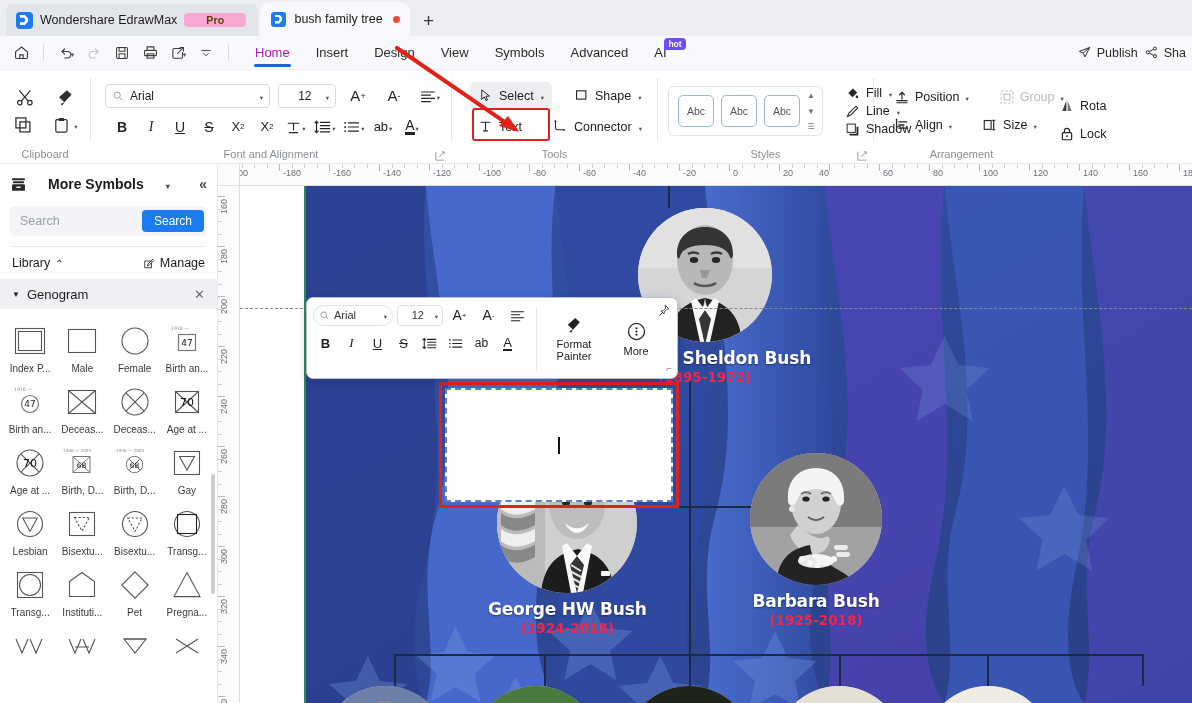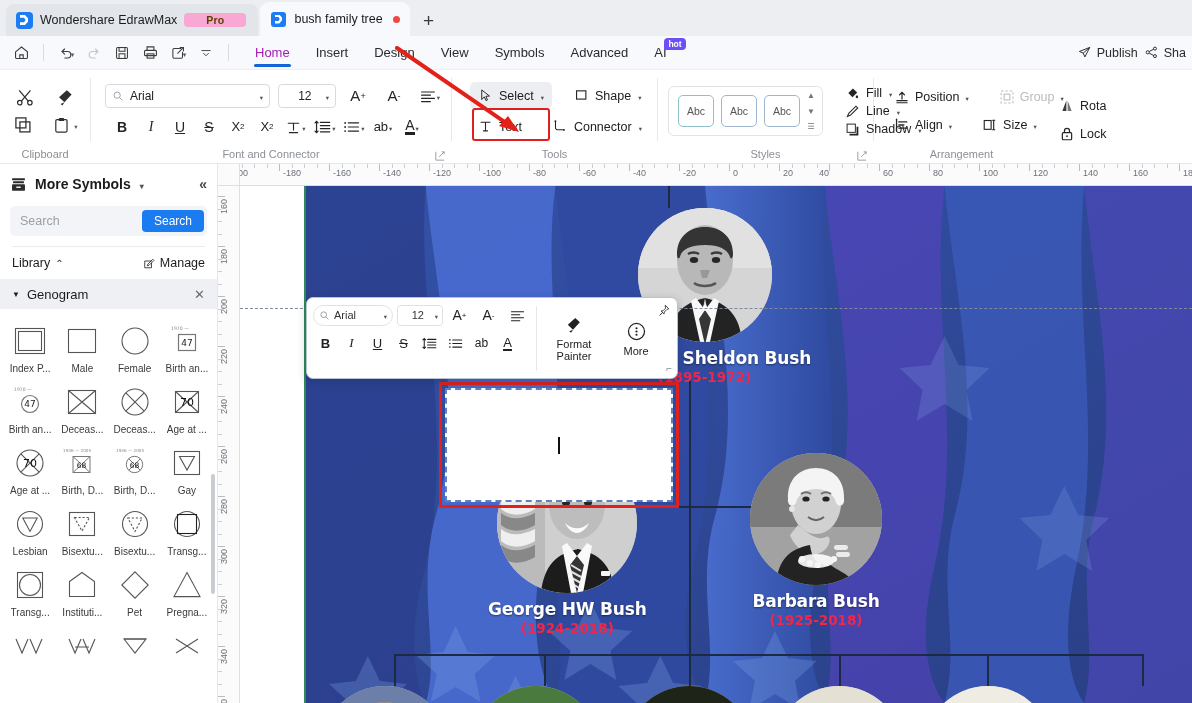--- a/index.html
+++ b/index.html
@@ -176,21 +176,21 @@
 
   .dlg-launcher { position: absolute; right: 6px; bottom: 2px; color: #8b8f96; font-size: 10px; }
 
   
   .leftpanel {
     position: absolute; left: 0; top: 164px; width: 218px; height: 539px;
     background: #ffffff; border-right: 1px solid #e6e8ec;
     overflow: hidden;
   }
   .lp-head {
-    height: 40px; display: flex; align-items: center; gap: 8px; padding: 0 10px;
+    height: 40px; display: flex; align-items: center; gap: 21px; padding: 0 10px;
     font-size: 14px; font-weight: bold; color: #1b1b1b; text-align: right;
   }
   .collapse { margin-left: auto; color: #4a4a4a; font-size: 14px; }
   .searchrow {
     margin: 2px 10px 0 10px; height: 30px; background: #f2f4f7; border-radius: 5px;
     display: flex; align-items: center; padding: 0 3px 0 10px;
   }
   .searchinput { flex: 1; font-size: 12.5px; color: #9aa0a8; }
   .searchbtn {
     background: #1a7cf0; color: #fff; font-size: 12px;
@@ -558,21 +558,21 @@
           <div class="fmtbtn wide">
             <span style="font-size:13px">ab</span>
               <span class="caret">▾</span>
           </div>
           <div class="fmtbtn wide">
             <span style="font-size:14px;border-bottom:3px solid #222;line-height:14px">A</span>
               <span class="caret">▾</span>
           </div>
         </div>
       </div>
-      <div class="grp-label">Font and Connector</div>
+      <div class="grp-label">Font and Alignment</div>
       <span class="dlg-launcher">
         <svg class="ico" width="10" height="10" viewBox="0 0 12 12" fill="none" stroke="#8b8f96" stroke-width="1">
             <path d="M1 1v10h10"></path>
             <path d="M11 1 5 7"></path>
             <path d="M8 1h3v3"></path>
           </svg>
       </span>
     </div>
     <div class="grp-sep"></div>
 

